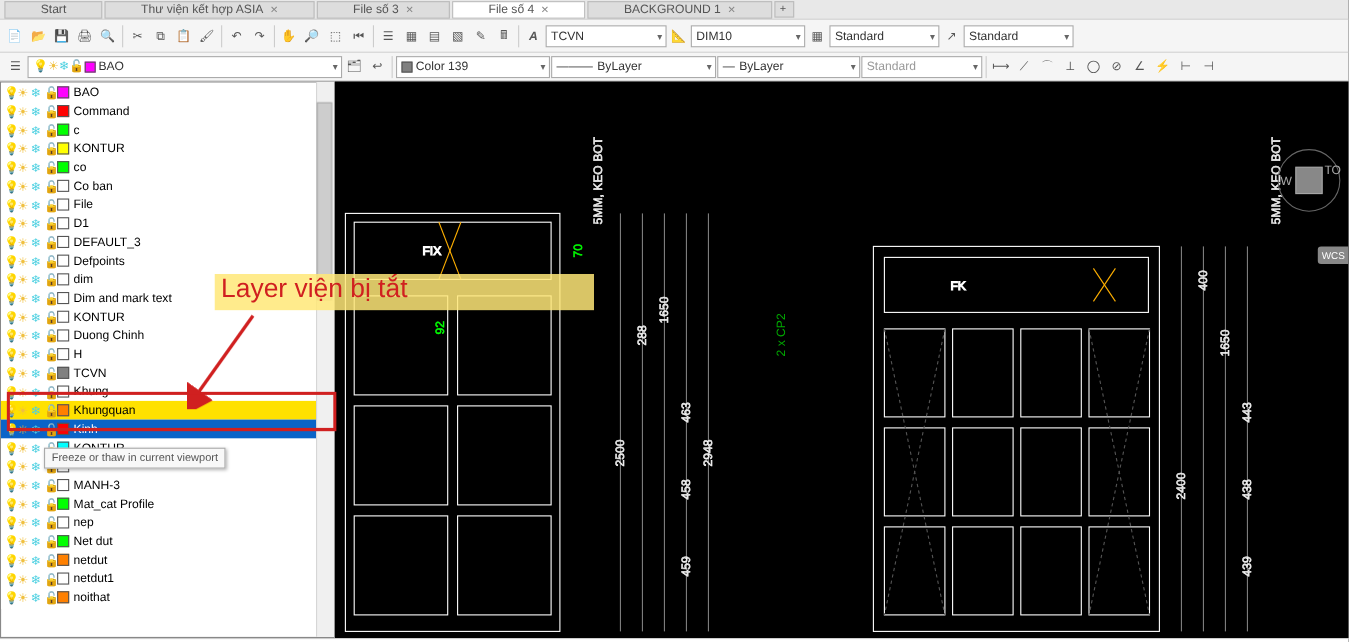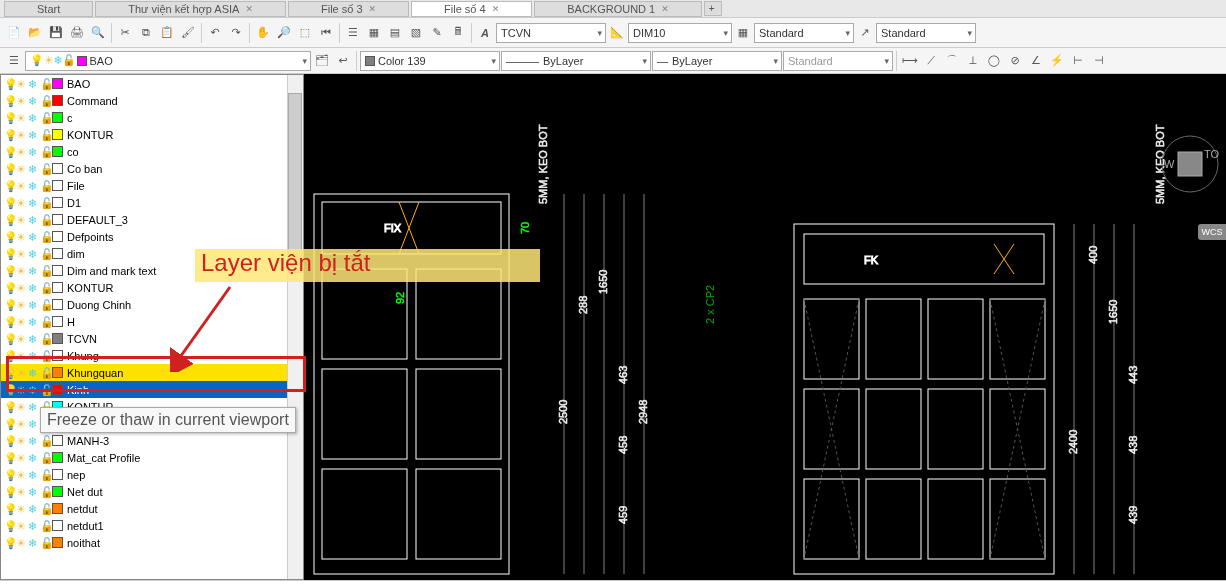--- a/index.html
+++ b/index.html
@@ -25,21 +25,21 @@
 .lr-lock{width:11px;height:11px;color:#c9a227;}
 .lr-sw{width:11px;height:11px;border:1px solid #555;flex-shrink:0;}
 .lr-name{padding-left:3px;font-size:11px;}
 .canvas{flex:1;background:#000;position:relative;overflow:hidden;}
 .canvas svg{position:absolute;inset:0;}
 .cmd{height:30px;background:#fff;border-top:1px solid #ccc;padding:2px 6px;}
 .cmd-label{font-size:11px;color:#333;}
 .anno-box{position:absolute;left:195px;top:249px;width:345px;height:33px;background:rgba(255,232,120,0.85);color:#d02020;font-size:24px;font-weight:500;padding:0 6px;z-index:50;}
 .anno-rect{position:absolute;left:6px;top:356px;width:300px;height:36px;border:3px solid #d02020;z-index:49;}
 .anno-arrow{position:absolute;left:170px;top:282px;z-index:48;}
-.tooltip{position:absolute;left:40px;top:407px;background:#f8f8f8;border:1px solid #aaa;padding:3px 6px;font-size:16px;color:#555;z-index:60;box-shadow:1px 1px 3px rgba(0,0,0,.3);}
+.tooltip{position:absolute;left:40px;top:407px;background:#f8f8f8;border:1px solid #aaa;padding:3px 6px;font-size:10px;color:#555;z-index:60;box-shadow:1px 1px 3px rgba(0,0,0,.3);}
 .scrollbar-track{position:absolute;right:0;top:0;width:16px;height:100%;background:#f0f0f0;border-left:1px solid #ccc;}
 .scrollbar-thumb{position:absolute;right:1px;top:18px;width:14px;height:180px;background:#cdcdcd;border:1px solid #aaa;}
 .navcube{position:absolute;right:6px;top:60px;width:60px;height:60px;}
 .wcs-badge{position:absolute;right:0;top:150px;width:28px;height:16px;background:#888;color:#fff;font-size:9px;display:flex;align-items:center;justify-content:center;border-radius:3px 0 0 3px;}
 .toolbar2{display:flex;height:26px;background:#f5f5f5;border-bottom:1px solid #ccc;align-items:center;padding:0 4px;gap:1px;}
 .color-sw{width:10px;height:10px;border:1px solid #555;display:inline-block;margin-right:3px;}
 </style>
 </head>
 <body>
 

